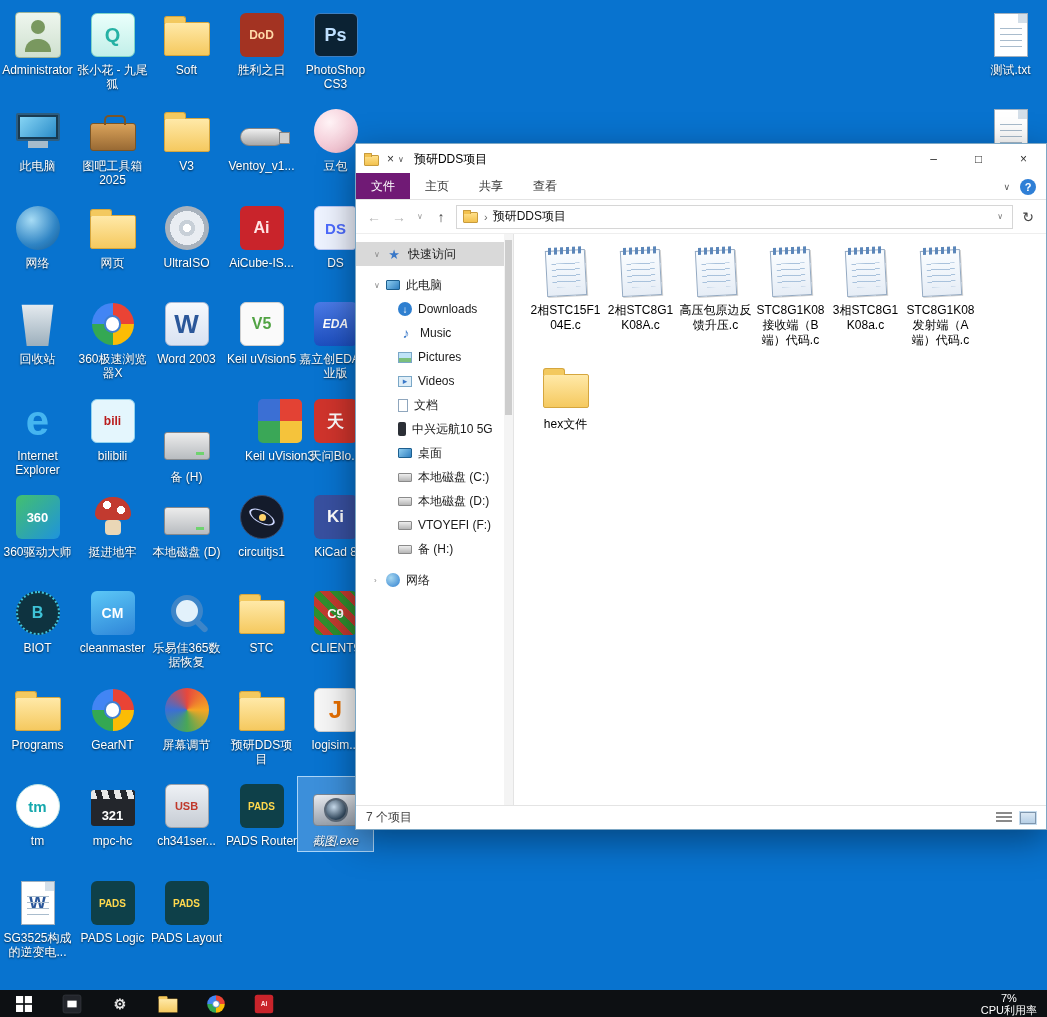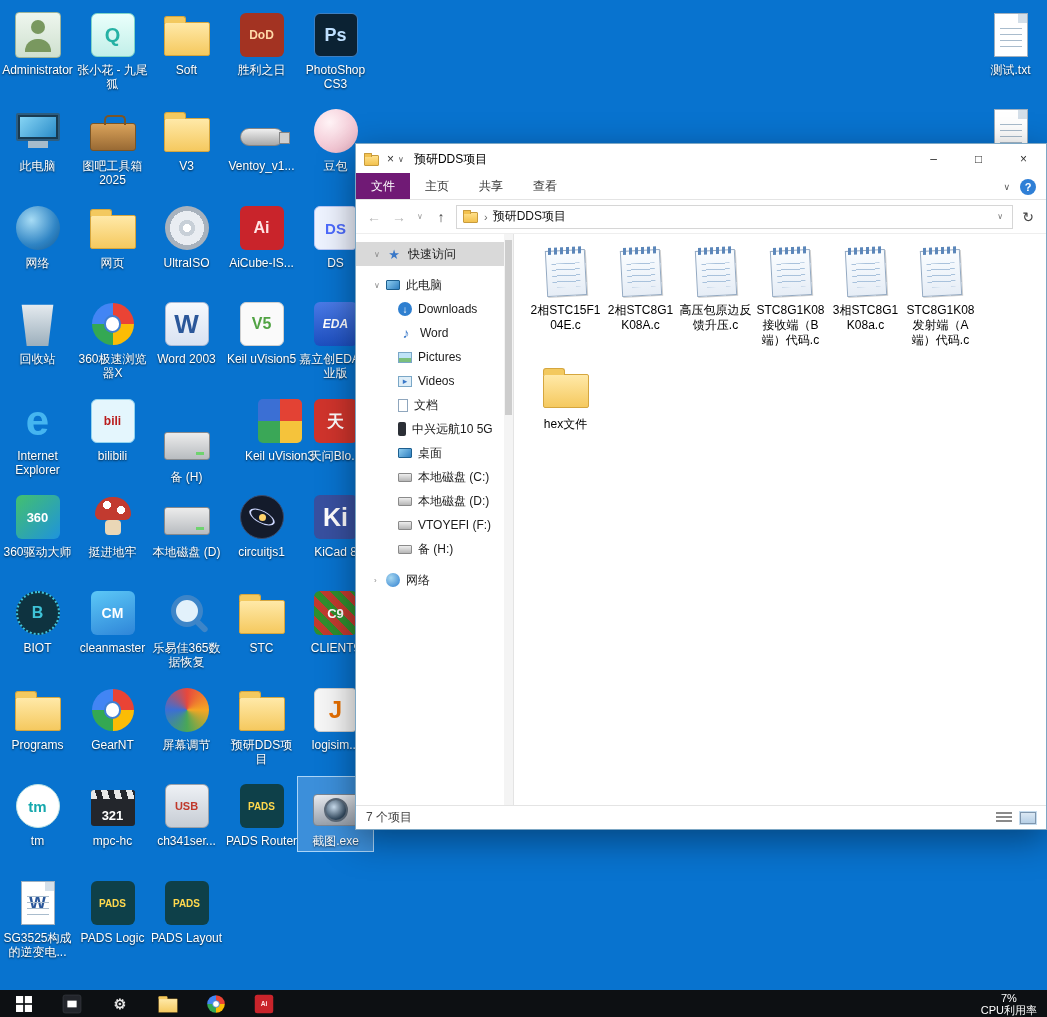--- a/index.html
+++ b/index.html
@@ -3,21 +3,21 @@
 <meta charset="utf-8">
 <style>
   * { margin:0; padding:0; box-sizing:border-box; }
   html,body { width:1047px; height:1017px; overflow:hidden;
     font-family:"Liberation Sans", sans-serif; }
   .screen { position:relative; width:1047px; height:1017px; background:#0873cf; overflow:hidden; }
 
   
   .desk-icon { position:absolute; width:75px; display:flex; flex-direction:column; align-items:center;
     padding:3px 1px; cursor:default; }
-  .desk-icon.selected { background:rgba(125,178,230,.45); outline:1px solid rgba(200,230,255,.85); }
+  .desk-icon.selected { background:rgba(125,178,230,.45); outline:1px solid rgba(200,230,255,.85);font-style:italic; }
   .di-img { height:52px; display:flex; align-items:center; justify-content:center; }
   .di-label { margin-top:2px; color:#fff; font-size:12px; line-height:14px; text-align:center;
     max-width:74px; word-break:break-word; text-shadow:0 1px 2px rgba(0,0,0,.75); }
 
   
   .ic { display:flex; align-items:center; justify-content:center; font-weight:700; flex:none; position:relative; }
   .ic-tile { width:44px; height:44px; border-radius:6px; }
   .ic-circle { width:44px; height:44px; border-radius:50%; }
   .ic-folder { width:46px; height:34px; margin-top:8px; border-radius:2px;
     background:linear-gradient(180deg,#ffe9a8,#f5c95f); border:1px solid #d5a63e; }
@@ -378,21 +378,21 @@
         <div class="di-label">本地磁盘 (D)</div>
       </div>
       <div class="desk-icon" style="left: 224px; top: 488px;">
         <div class="di-img">
           <div class="ic ic-atom"></div>
         </div>
         <div class="di-label">circuitjs1</div>
       </div>
       <div class="desk-icon" style="left: 298px; top: 488px;">
         <div class="di-img">
-          <div class="ic ic-tile" style="background: rgb(56, 80, 160); color: rgb(255, 255, 255); font-size: 25px;">Ki</div>
+          <div class="ic ic-tile" style="background: rgb(56, 80, 160); color: rgb(255, 255, 255); font-size: 17px;">Ki</div>
         </div>
         <div class="di-label">KiCad 8</div>
       </div>
       <div class="desk-icon" style="left: 0px; top: 584px;">
         <div class="di-img">
           <div class="ic ic-circle" style="background: rgb(14, 51, 64); border: 2px dotted rgb(63, 195, 216); color: rgb(63, 195, 216); font-size: 16px;">B</div>
         </div>
         <div class="di-label">BIOT</div>
       </div>
       <div class="desk-icon" style="left: 75px; top: 584px;">
@@ -553,21 +553,21 @@
               <span class="lab">此电脑</span>
             </div>
             <div class="nav-item lvl1">
               <span class="exp"></span>
               <span class="nic nic-circle" style="background: rgb(46, 127, 208); color: rgb(255, 255, 255); font-size: 10px;">↓</span>
               <span class="lab">Downloads</span>
             </div>
             <div class="nav-item lvl1">
               <span class="exp"></span>
               <span class="nic " style="color: rgb(58, 120, 200); font-size: 14px;">♪</span>
-              <span class="lab">Word</span>
+              <span class="lab">Music</span>
             </div>
             <div class="nav-item lvl1">
               <span class="exp"></span>
               <span class="nic nic-rect" style="background: linear-gradient(rgb(191, 227, 247) 55%, rgb(123, 191, 124) 55%); border: 1px solid rgb(122, 167, 199);"></span>
               <span class="lab">Pictures</span>
             </div>
             <div class="nav-item lvl1">
               <span class="exp"></span>
               <span class="nic nic-rect" style="background: rgb(223, 238, 248); border: 1px solid rgb(122, 167, 199); color: rgb(58, 120, 200); font-size: 9px;">▸</span>
               <span class="lab">Videos</span>

